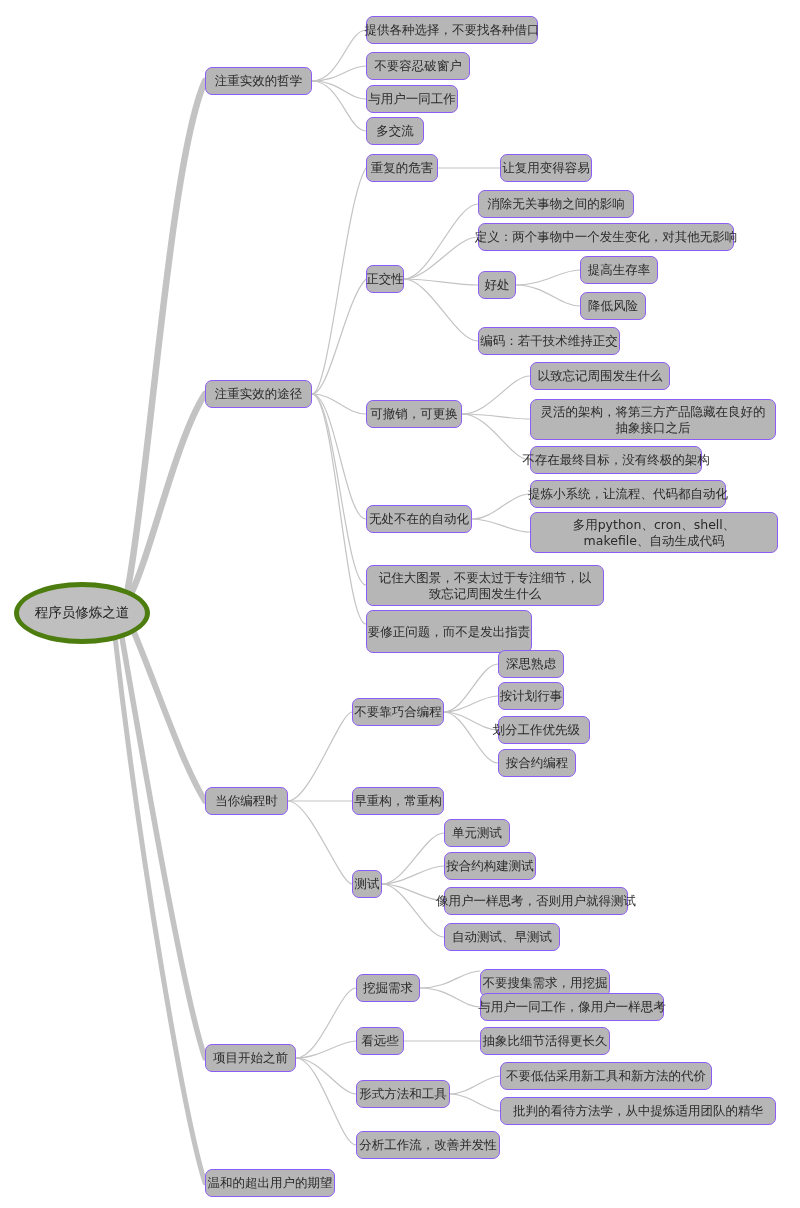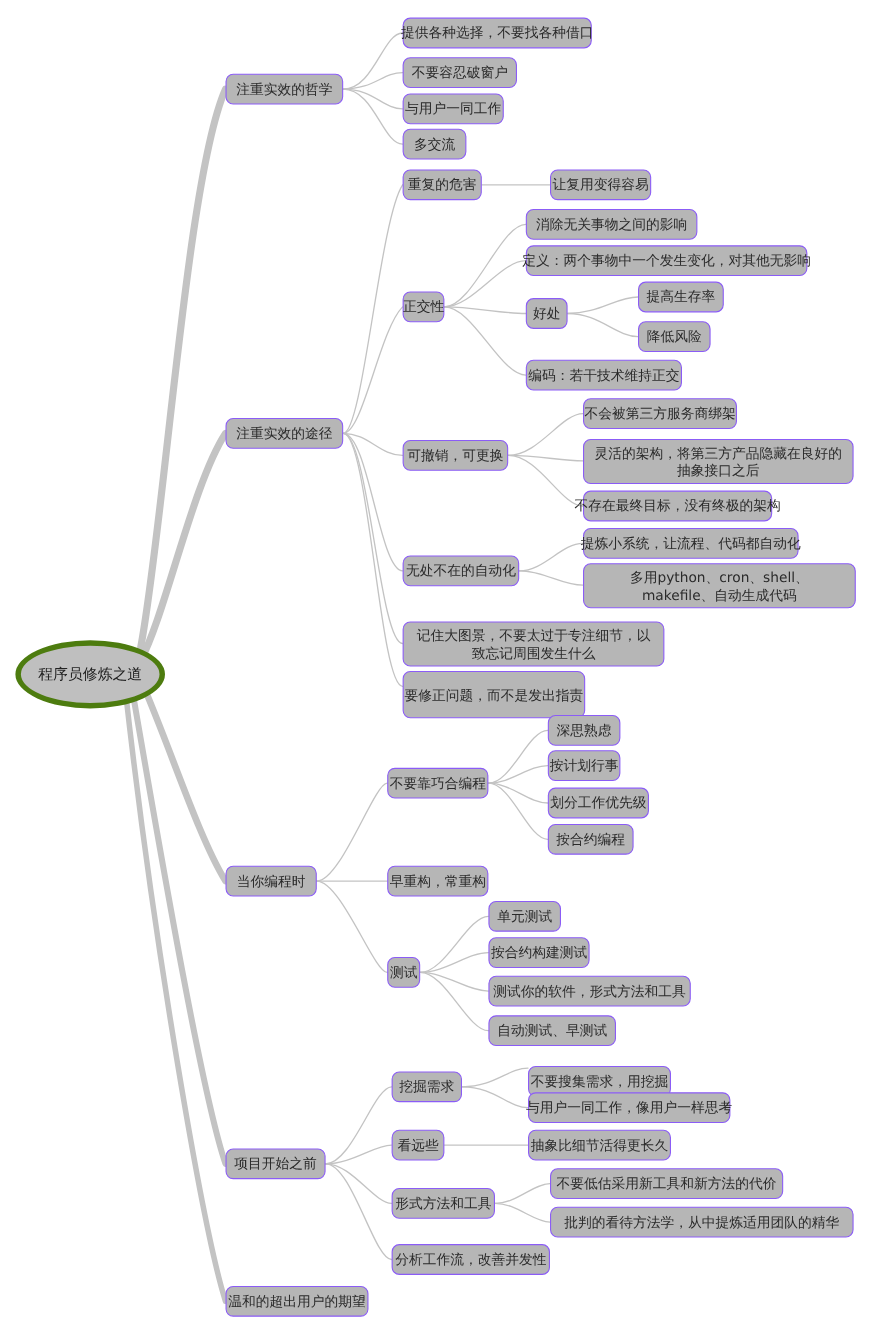--- a/index.html
+++ b/index.html
@@ -154,21 +154,21 @@
     <span>降低风险</span>
   </div>
   <div class="node" style="left:478px;top:327px;width:142px;height:28px;">
     <span>编码：若干技术维持正交</span>
   </div>
 
   <div class="node" style="left:366px;top:400px;width:96px;height:28px;">
     <span>可撤销，可更换</span>
   </div>
   <div class="node" style="left:530px;top:362px;width:140px;height:28px;">
-    <span>不会被第三方服务商绑架</span>
+    <span>以致忘记周围发生什么</span>
   </div>
   <div class="node wrap" style="left:530px;top:399px;width:246px;height:41px;">
     <span>灵活的架构，将第三方产品隐藏在良好的抽象接口之后</span>
   </div>
   <div class="node" style="left:530px;top:446px;width:172px;height:28px;">
     <span>不存在最终目标，没有终极的架构</span>
   </div>
 
   <div class="node" style="left:366px;top:505px;width:106px;height:28px;">
     <span>无处不在的自动化</span>
@@ -192,40 +192,40 @@
   </div>
   <div class="node" style="left:352px;top:698px;width:92px;height:28px;">
     <span>不要靠巧合编程</span>
   </div>
   <div class="node" style="left:498px;top:650px;width:66px;height:28px;">
     <span>深思熟虑</span>
   </div>
   <div class="node" style="left:498px;top:682px;width:66px;height:28px;">
     <span>按计划行事</span>
   </div>
-  <div class="node" style="left:498px;top:716px;width:92px;height:28px;">
+  <div class="node" style="left:498px;top:716px;width:92px;height:28px;justify-content:flex-end;">
     <span>划分工作优先级</span>
   </div>
   <div class="node" style="left:498px;top:749px;width:78px;height:28px;">
     <span>按合约编程</span>
   </div>
   <div class="node" style="left:352px;top:787px;width:92px;height:28px;">
     <span>早重构，常重构</span>
   </div>
   <div class="node" style="left:352px;top:870px;width:30px;height:28px;">
     <span>测试</span>
   </div>
   <div class="node" style="left:444px;top:819px;width:66px;height:28px;">
     <span>单元测试</span>
   </div>
   <div class="node" style="left:444px;top:852px;width:92px;height:28px;">
     <span>按合约构建测试</span>
   </div>
   <div class="node" style="left:444px;top:887px;width:184px;height:28px;">
-    <span>测试你的软件，形式方法和工具</span>
+    <span>像用户一样思考，否则用户就得测试</span>
   </div>
   <div class="node" style="left:444px;top:923px;width:116px;height:28px;">
     <span>自动测试、早测试</span>
   </div>
 
   <div class="node" style="left:205px;top:1044px;width:91px;height:28px;">
     <span>项目开始之前</span>
   </div>
   <div class="node" style="left:356px;top:974px;width:64px;height:28px;">
     <span>挖掘需求</span>

